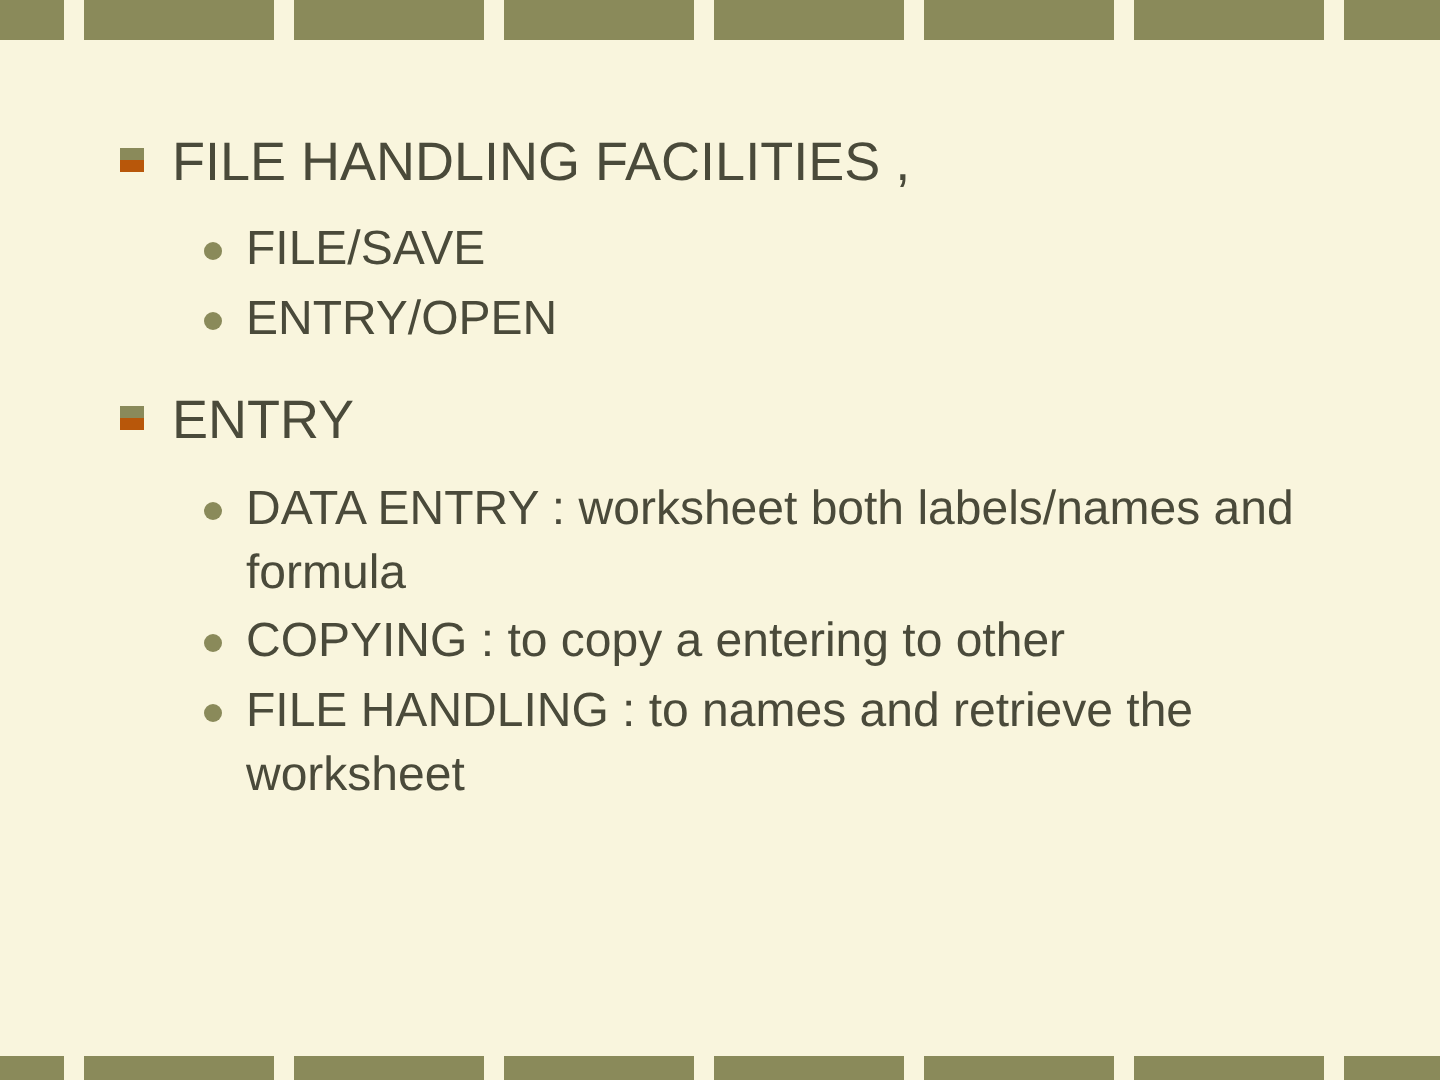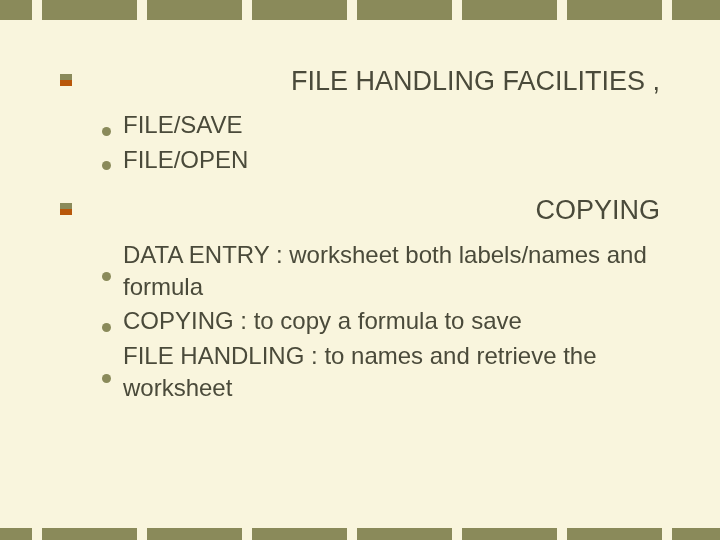--- a/index.html
+++ b/index.html
@@ -59,35 +59,34 @@
   .section {
     margin-bottom: 18px;
   }
   .section-head {
     display: flex;
     align-items: flex-start;
     gap: 14px;
     font-size: 27px;
     line-height: 1.2;
     margin-bottom: 12px;
-    justify-content: space-between;
   }
   .square-bullet {
     margin-top: 9px;
     width: 12px;
     height: 12px;
     flex: 0 0 12px;
     background: linear-gradient(to bottom, #8a8a5a 0%, #8a8a5a 50%, #b8570a 50%, #b8570a 100%);
   }
   .sub-list {
     margin-left: 42px;
   }
   .sub-item {
     display: flex;
-    align-items: center;
+    align-items: flex-start;
     gap: 12px;
     font-size: 24px;
     line-height: 1.35;
     margin-bottom: 2px;
   }
   .round-bullet {
     margin-top: 12px;
     width: 9px;
     height: 9px;
     flex: 0 0 9px;
@@ -126,38 +125,38 @@
       <span class="square-bullet"></span>
       <span>FILE HANDLING FACILITIES ,</span>
     </div>
     <div class="sub-list">
       <div class="sub-item">
         <span class="round-bullet"></span>
         <span class="sub-text">FILE/SAVE</span>
       </div>
       <div class="sub-item">
         <span class="round-bullet"></span>
-        <span class="sub-text">FILE/OPEN</span>
+        <span class="sub-text">ENTRY/OPEN</span>
       </div>
     </div>
   </div>
 
   <div class="section">
     <div class="section-head">
       <span class="square-bullet"></span>
-      <span>COPYING</span>
+      <span>ENTRY</span>
     </div>
     <div class="sub-list">
       <div class="sub-item">
         <span class="round-bullet"></span>
         <span class="sub-text">DATA ENTRY : worksheet both labels/names and formula</span>
       </div>
       <div class="sub-item">
         <span class="round-bullet"></span>
-        <span class="sub-text">COPYING : to copy a formula to save</span>
+        <span class="sub-text">COPYING : to copy a entering to other</span>
       </div>
       <div class="sub-item">
         <span class="round-bullet"></span>
         <span class="sub-text">FILE HANDLING : to names and retrieve the worksheet</span>
       </div>
     </div>
   </div>
 
 </div>
 

